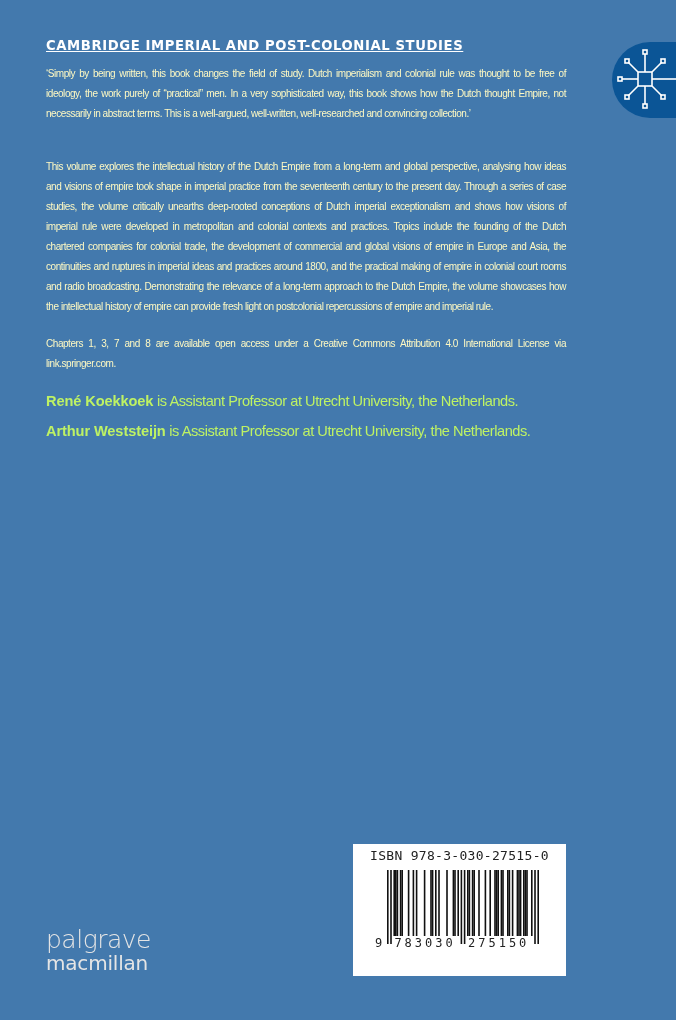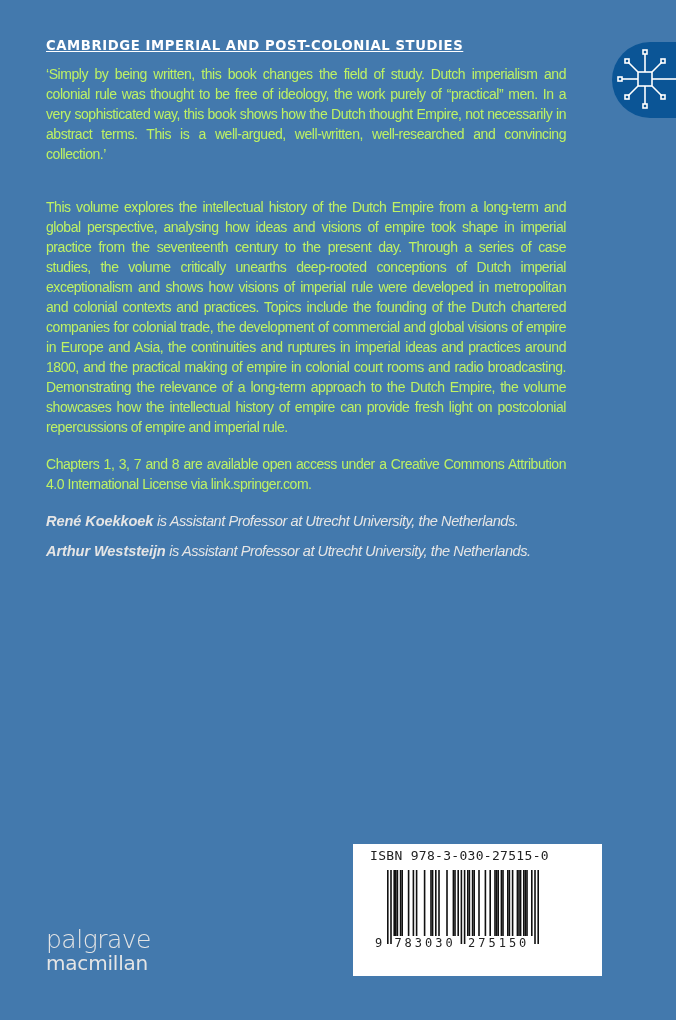--- a/index.html
+++ b/index.html
@@ -20,36 +20,35 @@
     .series-icon {
       position: absolute; left: 612px; top: 42px;
       width: 80px; height: 76px;
       background: #0b5596;
       border-radius: 38px 0 0 38px;
     }
     .content {
       position: absolute; left: 46px; top: 64px; width: 520px;
     }
     .para {
-      font-size: 14px; line-height: 20px;
+      font-size: 10px; line-height: 20px;
       letter-spacing: -0.45px;
       margin: 0; text-align: justify;
-      color: #bef264;
+      color: #fef9c3;
     }
     .attr { font-size: 14.6px; line-height: 20px; letter-spacing: -0.3px; color: #f2f6fa; }
     .attr b { font-weight: bold; letter-spacing: 0; }
     .gap-sm { height: 11px; }
     .gap-md { height: 22px; }
     .gap-lg { height: 17px; }
-    .bio { font-size: 14.6px; line-height: 20px; letter-spacing: -0.45px; margin-bottom: 10px; color: #e5e5e5; font-style: italic; }
+    .bio { font-size: 14.6px; line-height: 20px; letter-spacing: -0.45px; margin-bottom: 10px; color: #bef264; }
     .bio b { letter-spacing: -0.1px; }
     .barcode-box {
       position: absolute; left: 353px; top: 844px; width: 213px; height: 132px;
       background: #ffffff;
-      padding-left: 36px;
     }
     .isbn-text {
       position: absolute; left: 0; top: 4px; width: 213px; text-align: center;
       font-family: "DejaVu Sans Mono", monospace; font-size: 13px; color: #222;
       letter-spacing: 0.3px;
     }
     .barcode-svg { position: absolute; left: 0; top: 24px; }
     .site-bar {
       position: absolute; left: 0; top: 106px; width: 213px; height: 26px;
       background: #0b5596; color: #fff; text-align: center;

